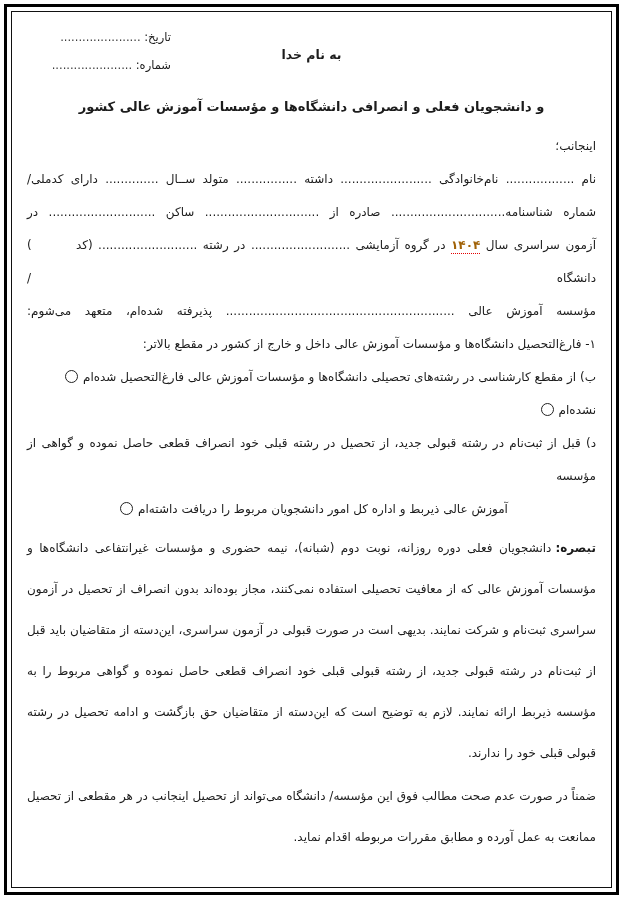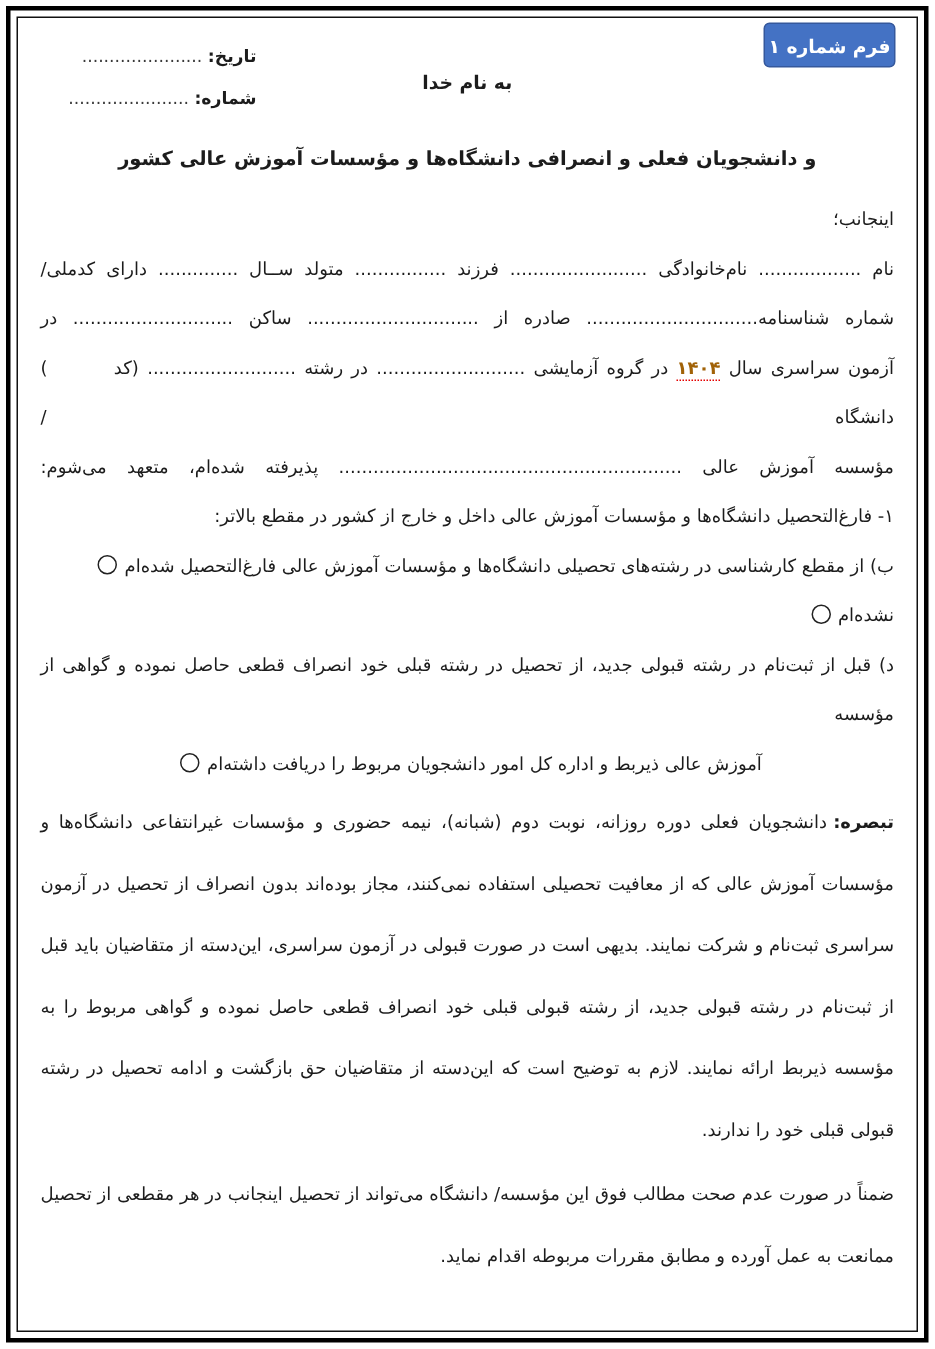--- a/index.html
+++ b/index.html
@@ -27,21 +27,21 @@
   .header { position:relative; height:62px; }
   .form-badge {
     position:absolute; top:-2px; left:auto; right:-1px;
     width:86px; height:28px;
     background:#4472c4; border:1px solid #35589c; border-radius:4px;
     color:#fff; font-weight:bold; font-size:12.5px;
     display:flex; align-items:center; justify-content:center;
   }
   .corner-dates { position:absolute; top:6px; left:2px; width:142px; }
   .corner-row { line-height:28px; font-size:11.5px; white-space:nowrap; overflow:hidden; }
-  .corner-row .lbl { font-weight:bold; }
+  .corner-row .lbl { font-weight:normal; }
   .dots { color:#3a3a3a; letter-spacing:0.5px; }
   .basmala { position:absolute; top:30px; left:0; right:0; text-align:center;
     font-weight:bold; font-size:12.5px; }
 
   
   .main-title { text-align:center; font-weight:bold; font-size:13px;
     line-height:23px; margin-top:16px; }
 
   
   .body-block { margin-top:12px; }
@@ -63,44 +63,41 @@
 </style>
 </head>
 <body>
 
 <div class="outer-border"></div>
 <div class="inner-border"></div>
 
 <div class="sheet">
 
   <div class="header">
-    <div class="form-badge">
-      <span>فرم شماره ۱</span>
-    </div>
     <div class="corner-dates">
       <div class="corner-row">
         <span class="lbl">تاریخ:</span>
         <span class="dots">......................</span>
       </div>
       <div class="corner-row">
         <span class="lbl">شماره:</span>
         <span class="dots">......................</span>
       </div>
     </div>
     <div class="basmala">به نام خدا</div>
   </div>
 
   <div class="main-title">
     <div>و دانشجویان فعلی و انصرافی دانشگاه‌ها و مؤسسات آموزش عالی کشور</div>
   </div>
 
   <div class="body-block">
     <p class="line">اینجانب؛</p>
 
-    <p class="fill">نام .................. نام‌خانوادگی ........................ فرزند ................ متولد ســال .............. دارای کدملی/</p>
+    <p class="fill">نام .................. نام‌خانوادگی ........................ داشته ................ متولد ســال .............. دارای کدملی/</p>
 
     <p class="fill">شماره شناسنامه.............................. صادره از .............................. ساکن ............................ در</p>
 
     <p class="fill"><span>آزمون سراسری سال</span> <span class="red-year">۱۴۰۴</span> <span>در گروه آزمایشی .......................... در رشته .......................... (کد &nbsp;&nbsp;&nbsp;&nbsp;&nbsp;&nbsp; ) دانشگاه /</span></p>
 
     <p class="fill">مؤسسه آموزش عالی ............................................................ پذیرفته شده‌ام، متعهد می‌شوم:</p>
 
     <p class="line">۱- فارغ‌التحصیل دانشگاه‌ها و مؤسسات آموزش عالی داخل و خارج از کشور در مقطع بالاتر:</p>
 
 

